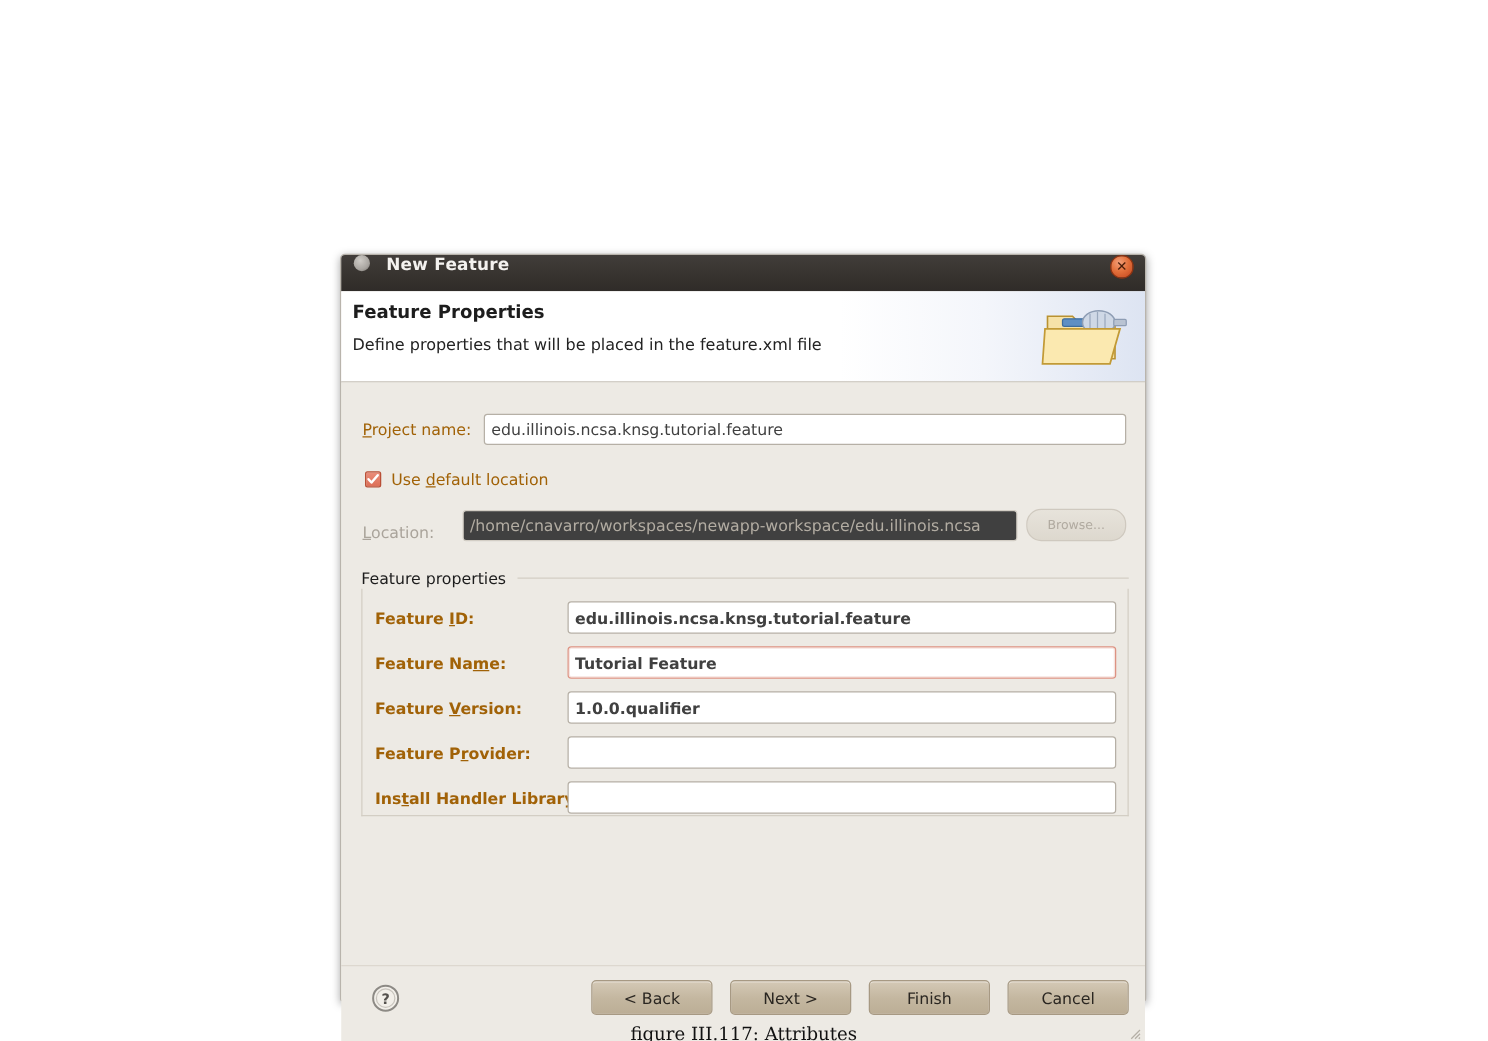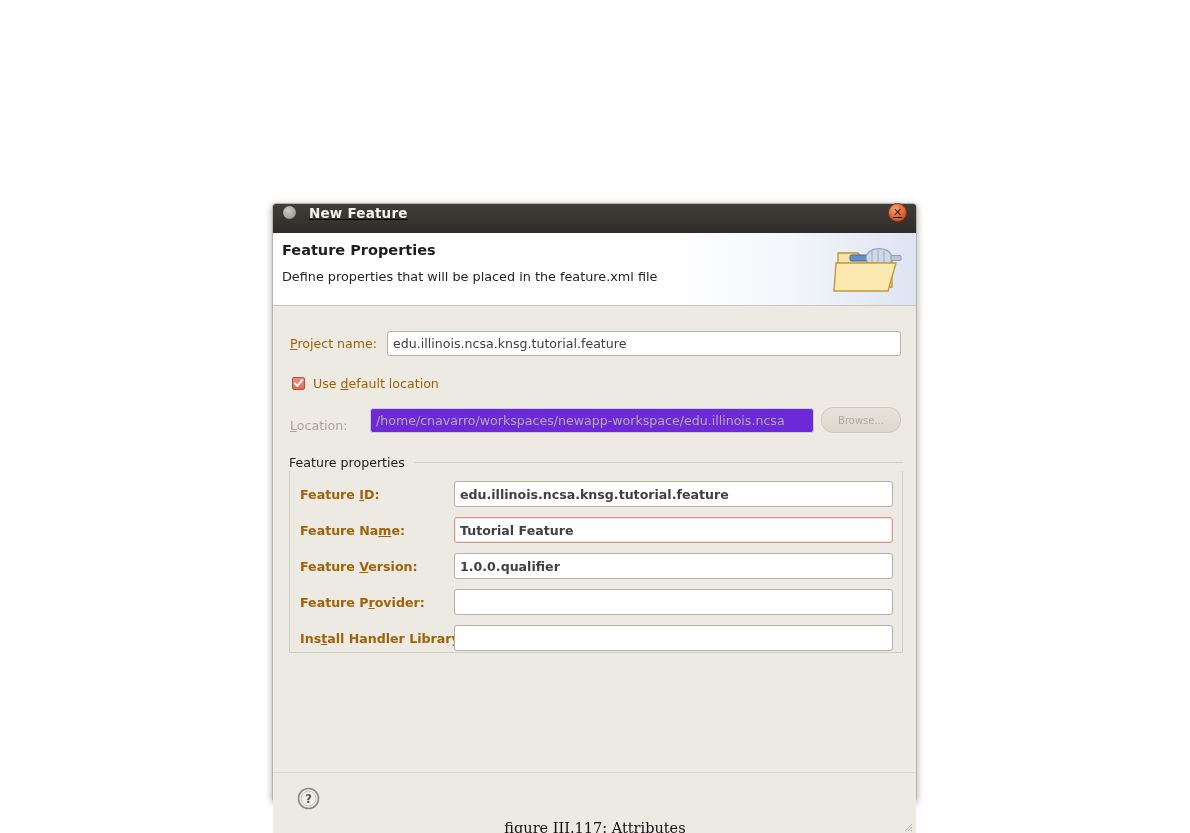--- a/index.html
+++ b/index.html
@@ -31,24 +31,23 @@
     background: #edeae4;
     border-radius: 4px 4px 2px 2px;
   }
 
   .titlebar {
     position: relative;
     height: 29px;
     background: linear-gradient(to bottom, #413d3a 0%, #37332f 55%, #2f2b28 100%);
     border-radius: 3px 3px 0 0;
     display: flex;
-    align-items: center;
+    align-items: flex-start;
     padding: 0 6px 12px 10px;
     box-sizing: border-box;
-    text-decoration: underline;
   }
   .title-dot {
     width: 13px; height: 13px;
     border-radius: 50%;
     background: radial-gradient(circle at 40% 35%, #cfccc7 0%, #a9a5a0 60%, #6e6a66 100%);
     margin-right: 13px;
     flex: 0 0 auto;
   }
   .title-text {
     color: #f4f2ef;
@@ -137,21 +136,21 @@
     padding: 0 5px;
     box-sizing: border-box;
     overflow: hidden;
     white-space: nowrap;
   }
   .txtfield.focused {
     border: 1px solid #dd9383;
     box-shadow: 0 0 0 1px rgba(221,147,131,0.25) inset;
   }
   .txtfield.disabled {
-    background: #6d28d9;
+    background: #404040;
     border: 1px solid #d3cec5;
     color: #b2aca2;
   }
 
   
   .project-row {
     position: absolute;
     left: 17px; top: 25px;
     width: 611px;
   }
@@ -380,20 +379,26 @@
 
     </div>
 
     <div class="footer">
       <svg class="help-icon" viewBox="0 0 23 23">
         <circle cx="11.5" cy="11.5" r="10" fill="#f2efe9" stroke="#8d8a85" stroke-width="1.6"></circle>
         <circle cx="11.5" cy="11.5" r="7.4" fill="none" stroke="#c8c4bd" stroke-width="1"></circle>
         <text x="11.5" y="16.2" text-anchor="middle" font-family="DejaVu Sans, sans-serif" font-size="11.5" font-weight="bold" fill="#55524e">?</text>
       </svg>
 
+      <div class="btnbar">
+        <div class="btn">&lt; Back</div>
+        <div class="btn">Next &gt;</div>
+        <div class="btn">Finish</div>
+        <div class="btn">Cancel</div>
+      </div>
 
       <svg class="resize-grip" viewBox="0 0 10 10">
         <path d="M9 2 L2 9 M9 5 L5 9 M9 8 L8 9" stroke="#b4afa6" stroke-width="1"></path>
       </svg>
     </div>
 
   </div>
 
   <div class="caption">figure III.117:  Attributes</div>
 

